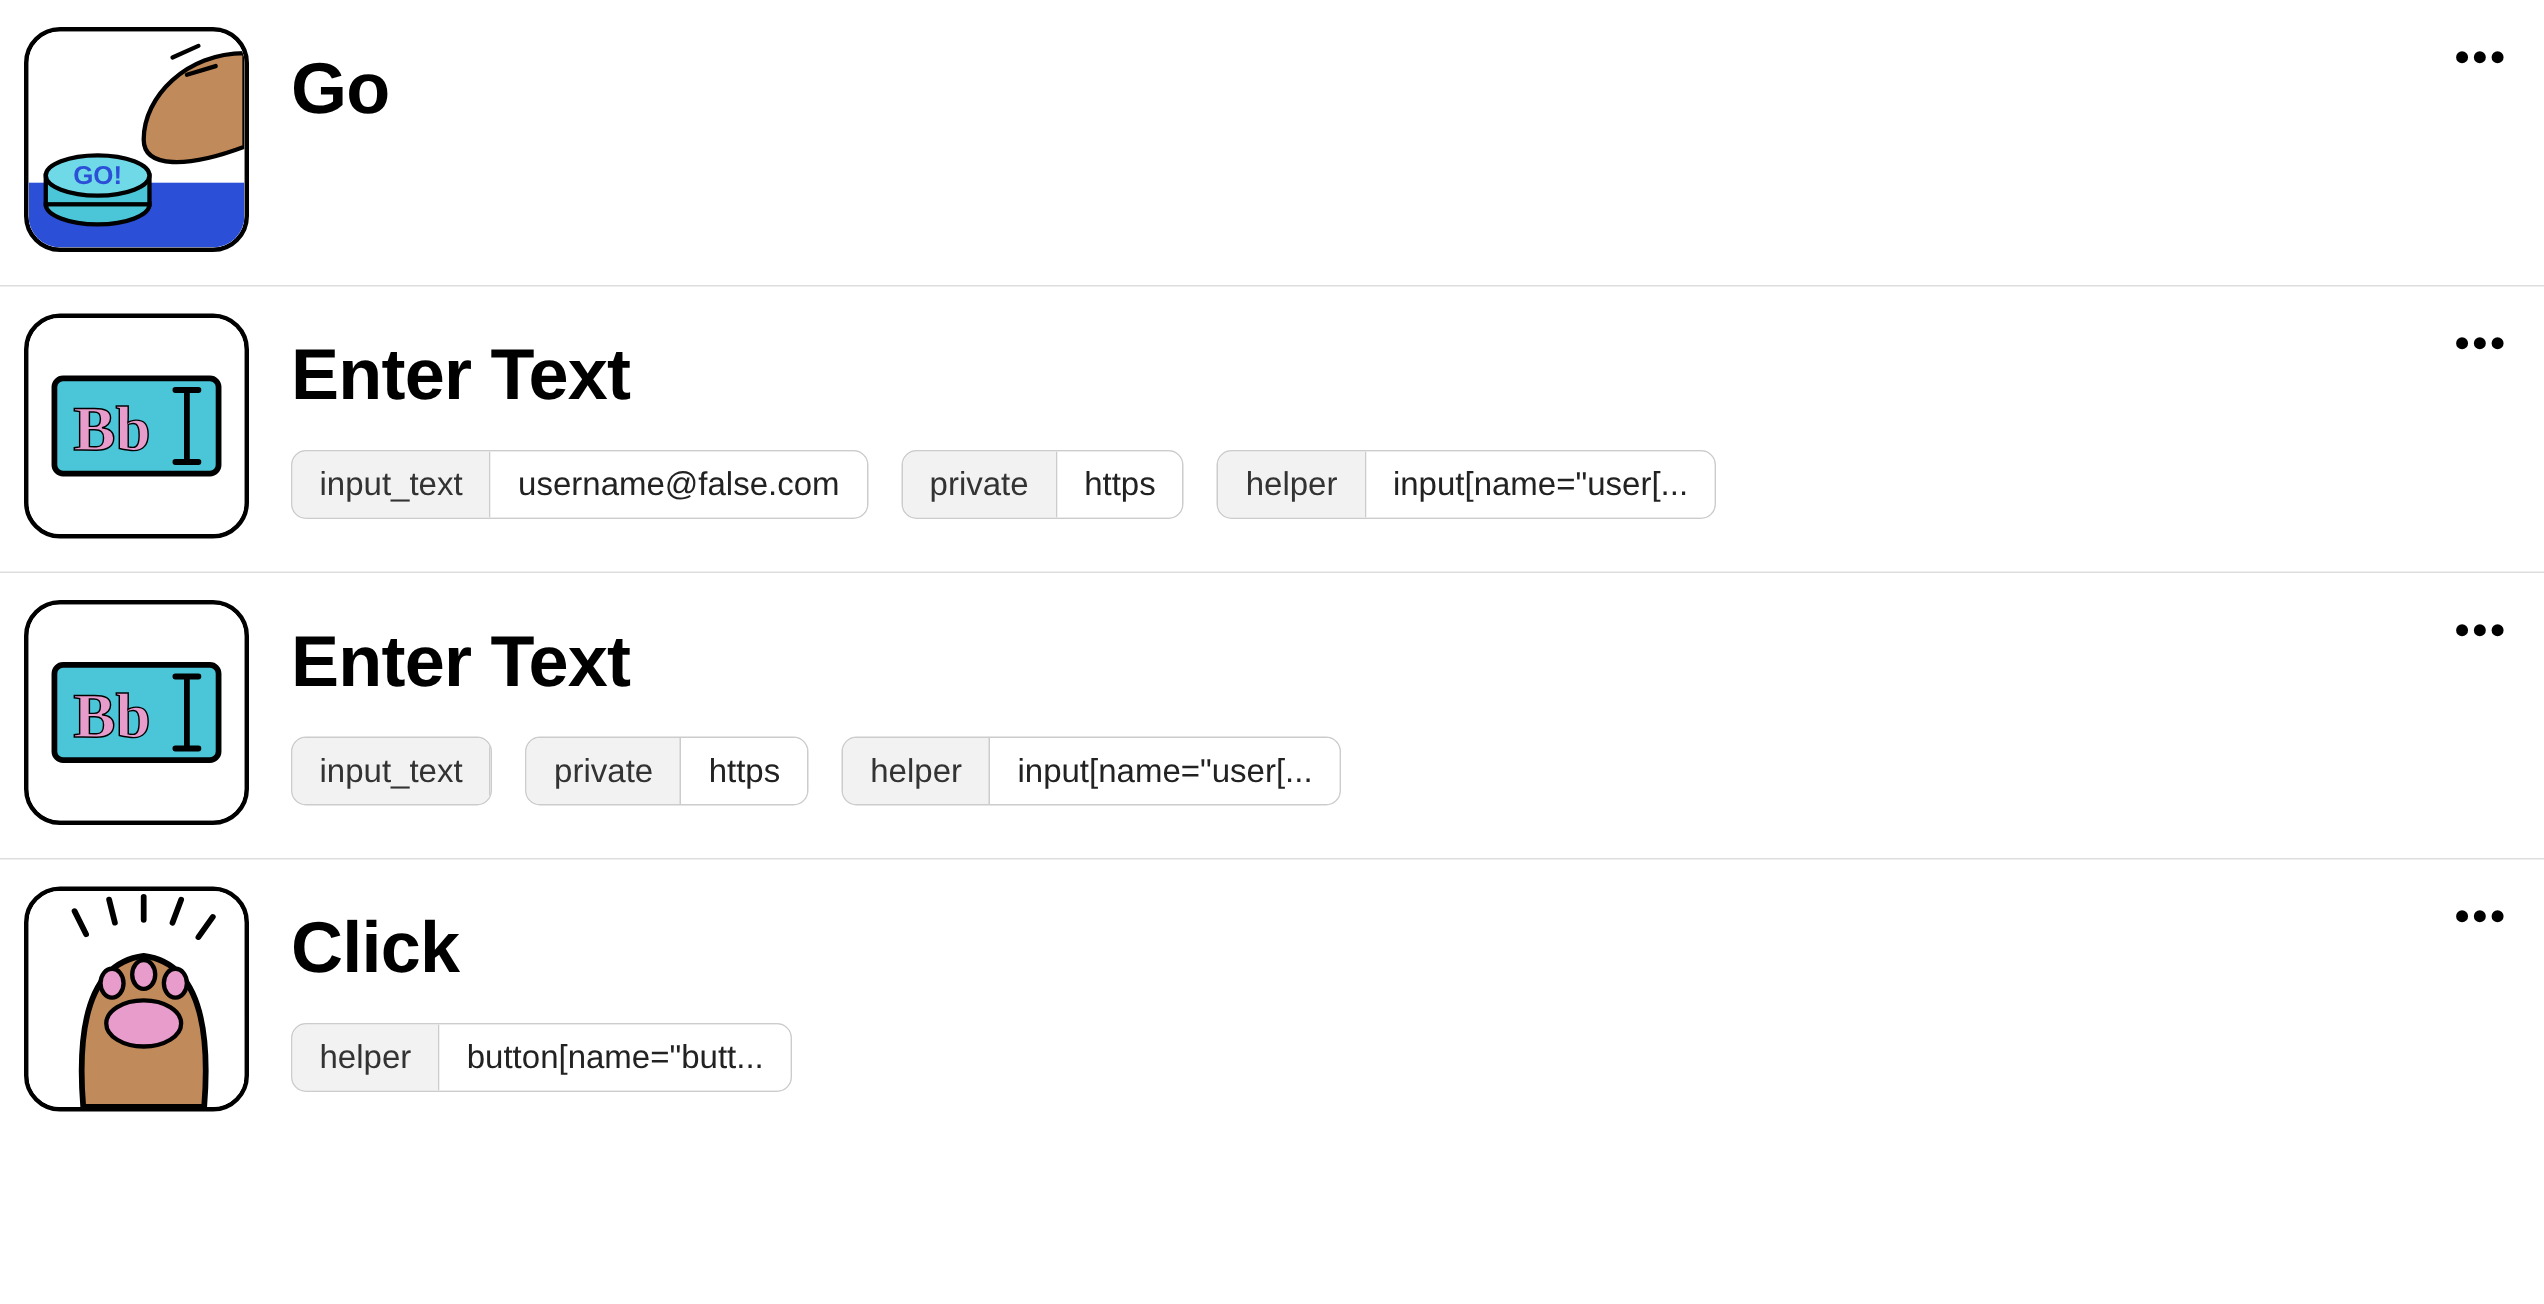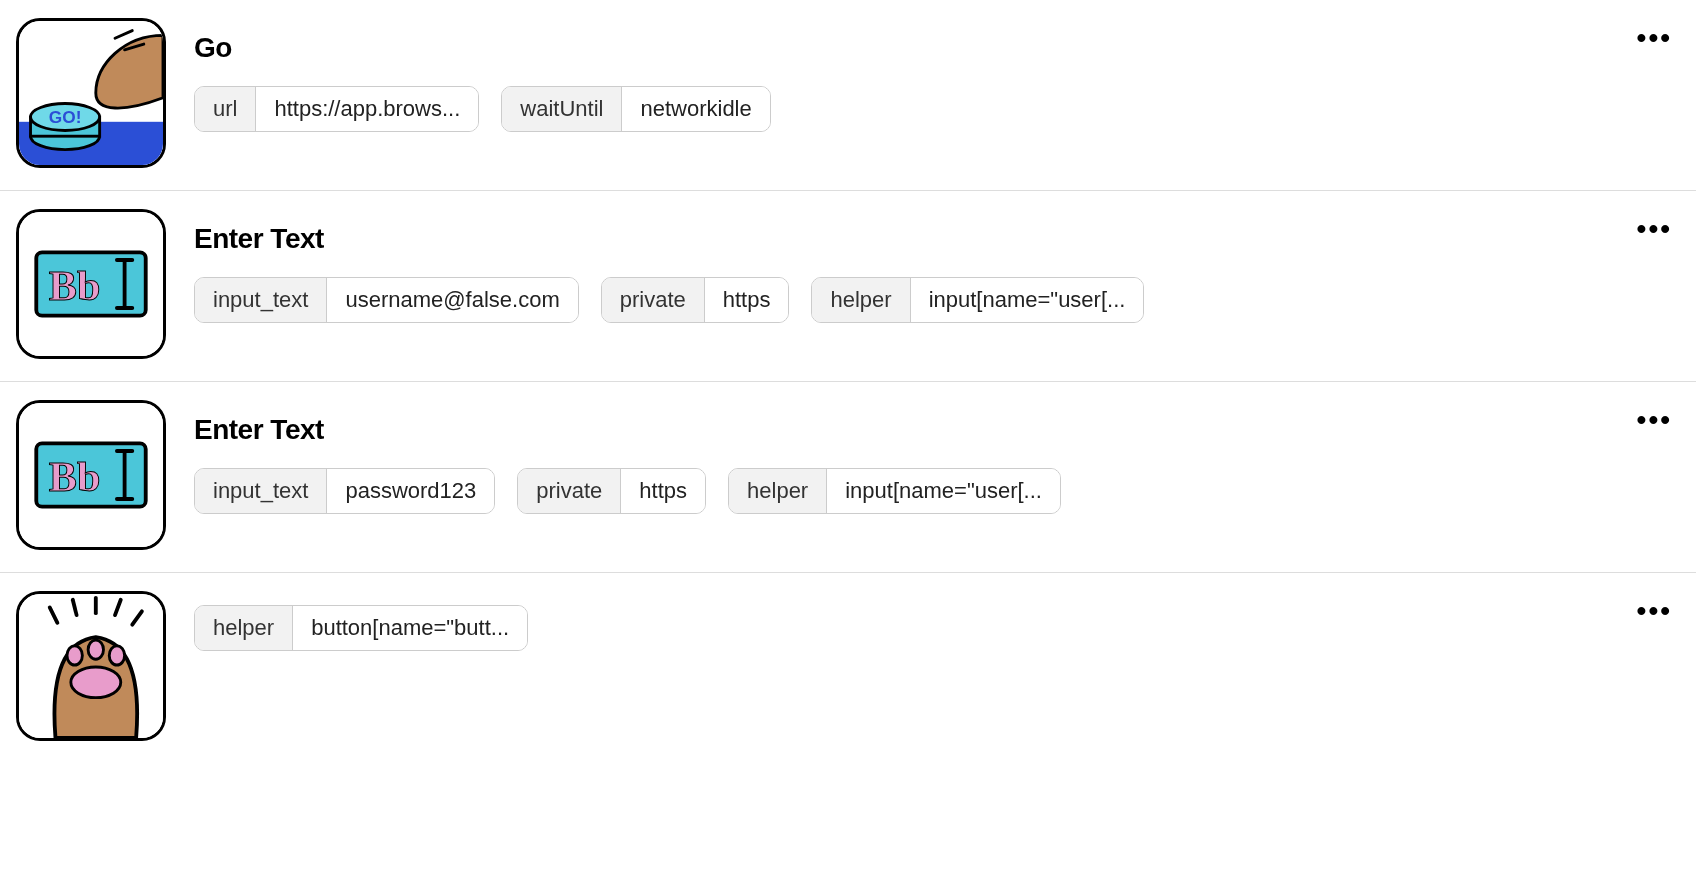--- a/index.html
+++ b/index.html
@@ -24,21 +24,21 @@
     flex: 0 0 150px;
     border: 3px solid #000;
     border-radius: 24px;
     margin-right: 28px;
     overflow: hidden;
     background: #fff;
   }
   .step-icon svg { display:block; width:100%; height:100%; }
   .step-body { flex: 1; padding-top: 14px; }
   .step-title {
-    font-size: 28px;
+    font-size: 48px;
     font-weight: 700;
     margin: 0 0 22px 0;
     letter-spacing: -0.5px;
   }
   .params {
     display: flex;
     flex-wrap: wrap;
     gap: 22px;
   }
   .param {
@@ -77,30 +77,20 @@
 
 <div id="steps-container">
     <div class="step">
       <div class="step-icon">
         <svg viewBox="0 0 150 150">
           <use href="#icon-go"></use>
         </svg>
       </div>
       <div class="step-body">
         <h2 class="step-title">Go</h2>
-        <div class="params">
-          <div class="param">
-            <span class="key">url</span>
-            <span class="val">https://app.brows...</span>
-          </div>
-          <div class="param">
-            <span class="key">waitUntil</span>
-            <span class="val">networkidle</span>
-          </div>
-        </div>
       </div>
       <div class="more">•••</div>
     </div>
     <div class="step">
       <div class="step-icon">
         <svg viewBox="0 0 150 150">
           <use href="#icon-enter-text"></use>
         </svg>
       </div>
       <div class="step-body">
@@ -126,41 +116,41 @@
       <div class="step-icon">
         <svg viewBox="0 0 150 150">
           <use href="#icon-enter-text"></use>
         </svg>
       </div>
       <div class="step-body">
         <h2 class="step-title">Enter Text</h2>
         <div class="params">
           <div class="param">
             <span class="key">input_text</span>
-            <span class="val">password123</span>
           </div>
           <div class="param">
             <span class="key">private</span>
             <span class="val">https</span>
           </div>
           <div class="param">
             <span class="key">helper</span>
             <span class="val">input[name="user[...</span>
           </div>
         </div>
       </div>
       <div class="more">•••</div>
     </div>
     <div class="step">
       <div class="step-icon">
         <svg viewBox="0 0 150 150">
           <use href="#icon-click"></use>
         </svg>
       </div>
       <div class="step-body">
+        <h2 class="step-title">Click</h2>
         <div class="params">
           <div class="param">
             <span class="key">helper</span>
             <span class="val">button[name="butt...</span>
           </div>
         </div>
       </div>
       <div class="more">•••</div>
     </div>
   </div>

